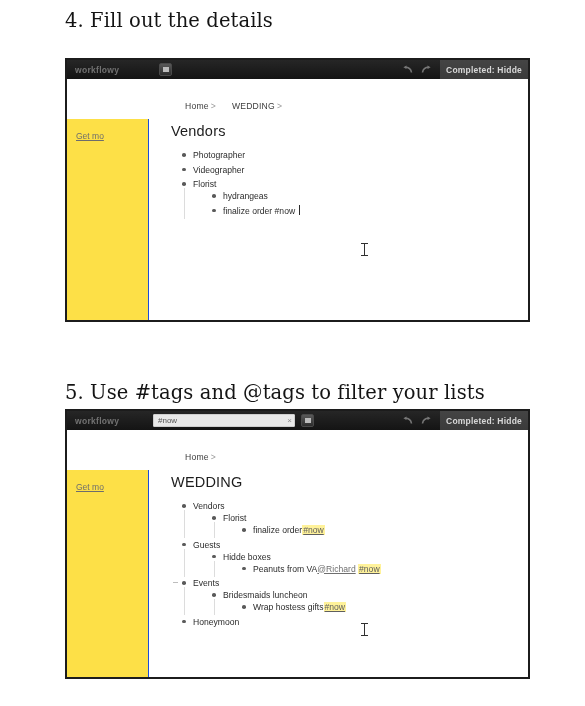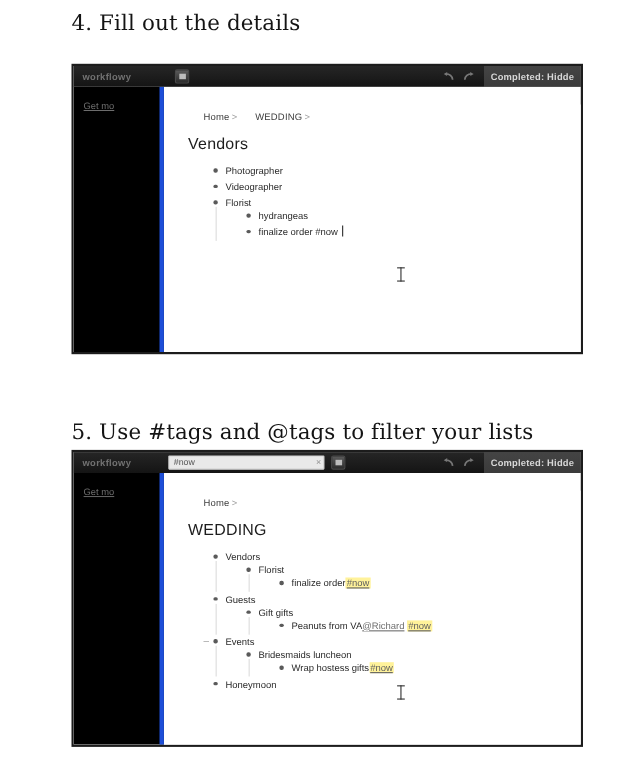--- a/index.html
+++ b/index.html
@@ -141,25 +141,26 @@
 
   
   .appbody {
     position: relative;
     display: flex;
     height: calc(100% - 19px);
     background: #ffffff;
   }
   .sidebar {
     width: 82px;
-    background: #000000;
-    border-right: 4px solid #1d4ed8;
+    background: #fde047;
+    border-right: 1px solid #1d4ed8;
     padding-top: 12px;
     box-sizing: border-box;
     flex: 0 0 auto;
+    margin-top: 40px;
   }
   .sidebar-link {
     font-size: 8.5px;
     color: #6d6d6d;
     text-decoration: underline;
     padding-left: 9px;
     white-space: nowrap;
     overflow: hidden;
     display: block;
   }
@@ -187,21 +188,21 @@
     margin: 0 0 10px 0;
     white-space: nowrap;
   }
 
   
   ul.outline, ul.outline ul {
     list-style: none;
     margin: 0;
     padding: 0;
   }
-  ul.outline { margin-left: 22px; }
+  ul.outline { margin-left: 10px; }
   ul.outline ul { margin-left: 18px; }
   li.node {
     position: relative;
     padding-left: 12px;
     margin: 0 0 2.5px 0;
     font-size: 8.6px;
     color: #2b2b2b;
     line-height: 12px;
     white-space: nowrap;
   }
@@ -423,21 +424,21 @@
         </li>
 
         <li class="node has-children">
           <span class="bullet"></span>
           <span class="guide"></span>
           <span class="row-text">Guests</span>
           <ul>
             <li class="node has-children">
               <span class="bullet"></span>
               <span class="guide"></span>
-              <span class="row-text">Gift gifts</span>
+              <span class="row-text">Hidde boxes</span>
               <ul>
                 <li class="node">
                   <span class="bullet"></span>
                   <span class="row-text">Peanuts from VA </span><span class="tag-plain">@Richard</span><span>&nbsp;</span><span class="tag-hl">#now</span>
                 </li>
               </ul>
             </li>
           </ul>
         </li>
 

